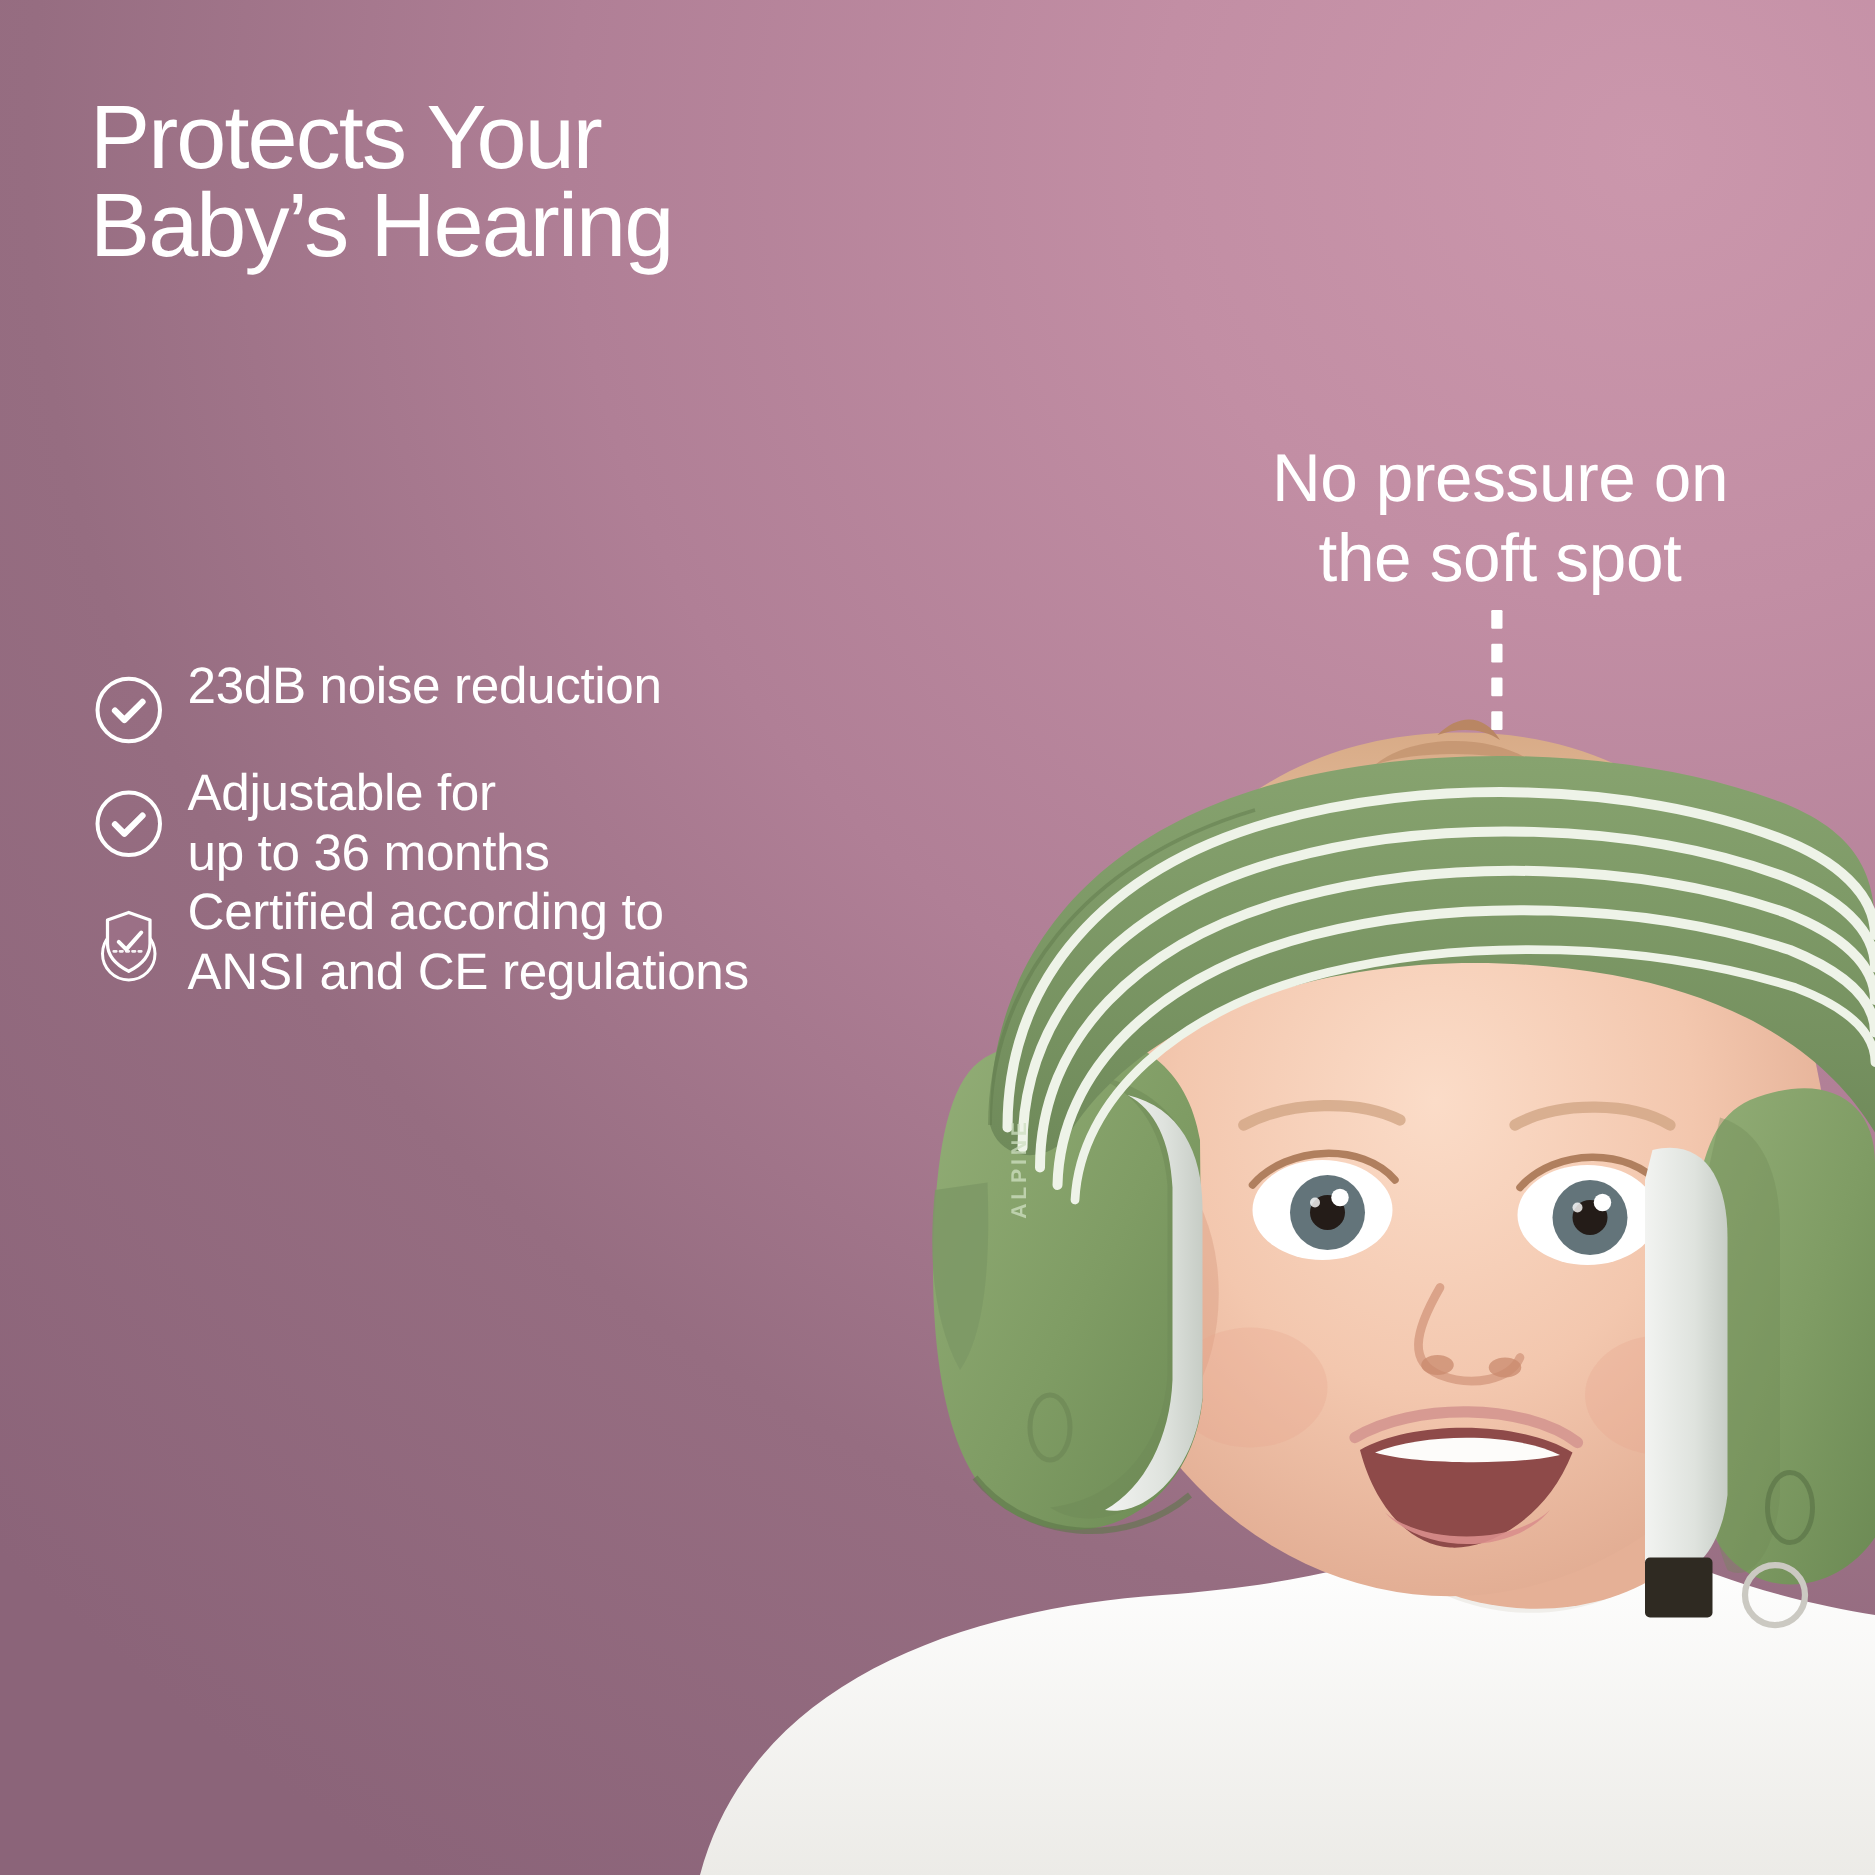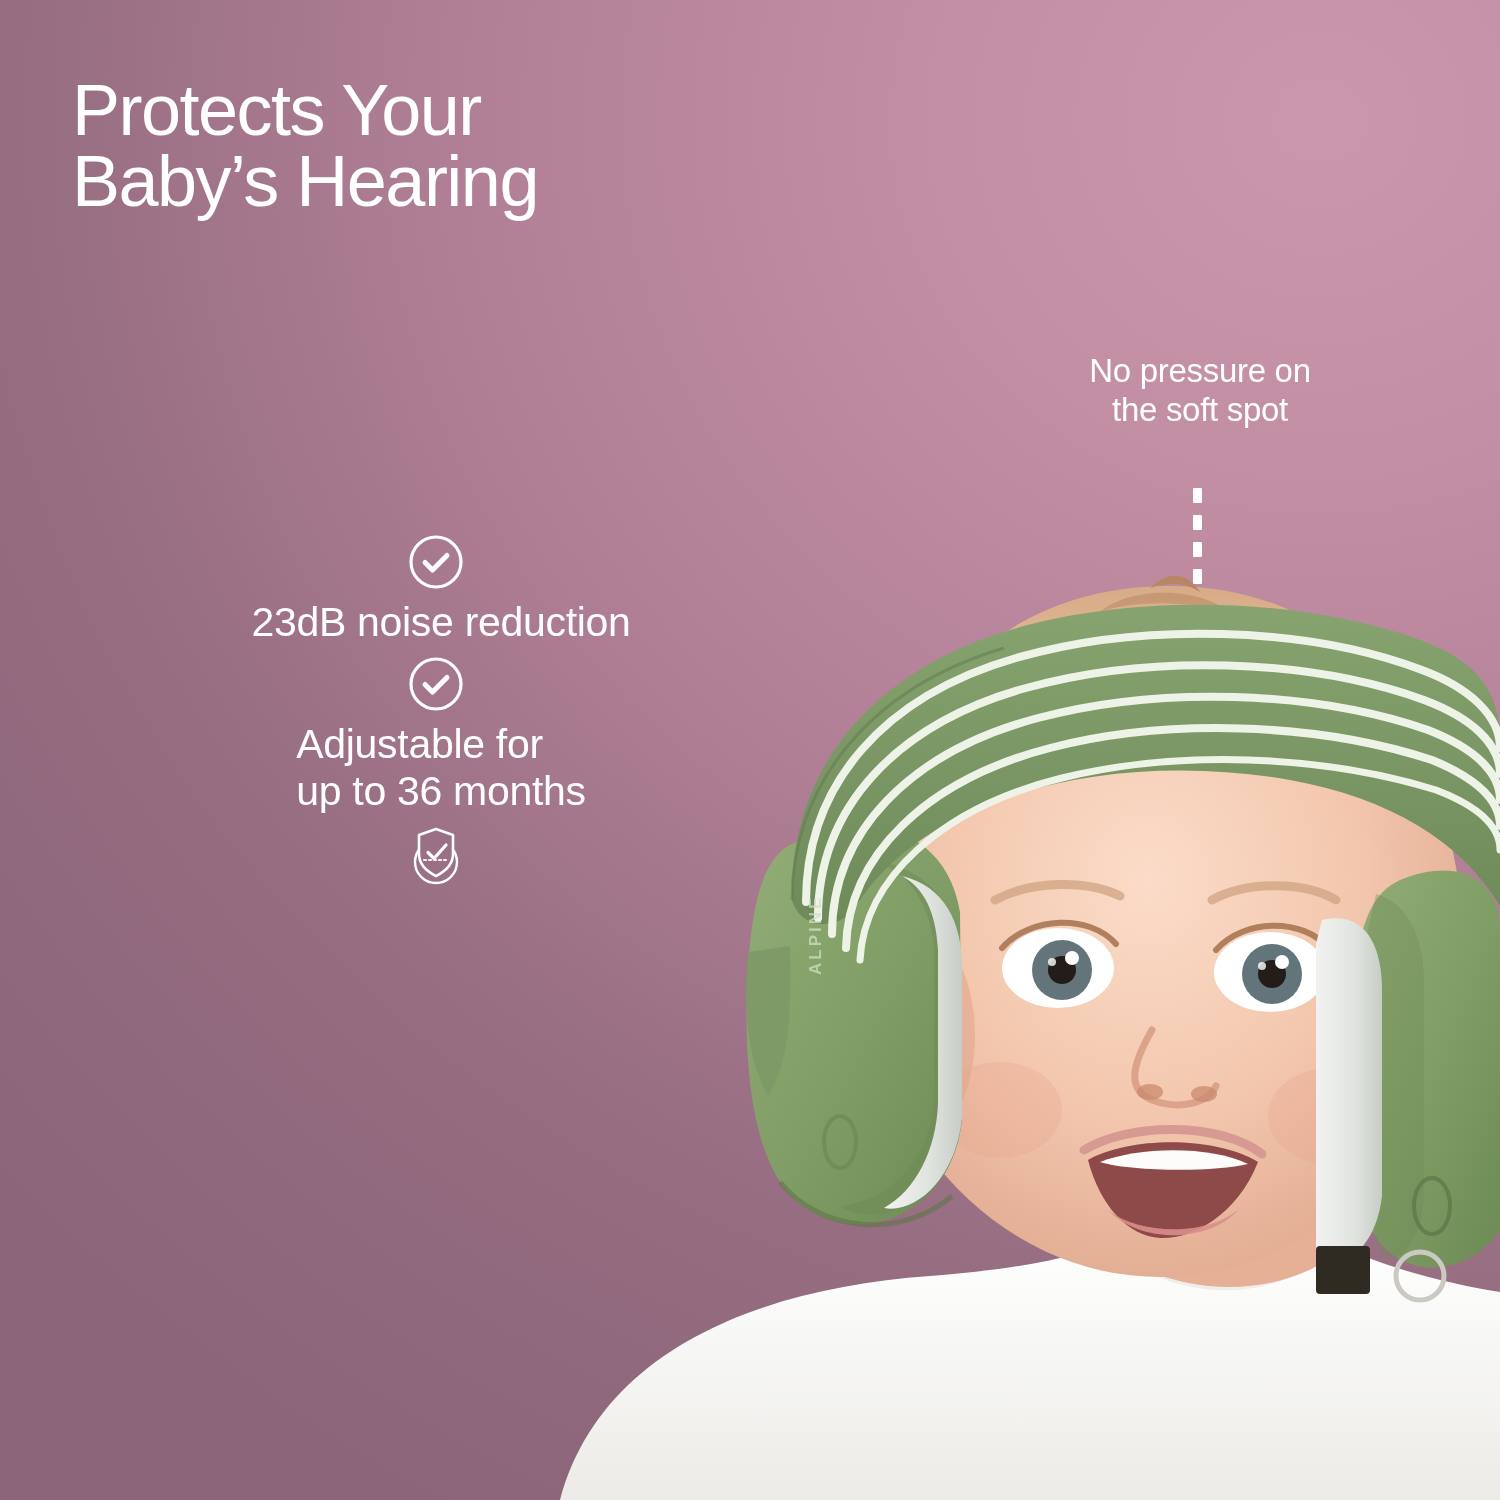--- a/index.html
+++ b/index.html
@@ -27,39 +27,39 @@
     color:#ffffff;
     font-size:72px;
     font-weight:normal;
     line-height:0.98;
     letter-spacing:-1.5px;
     white-space:pre-line;
   }
 
   
   #features { position:absolute; left:66px; top:525px; width:740px; }
-  .feature { position:relative; display:flex; align-items:center; min-height:86px;flex-direction:column; }
+  .feature { position:relative; display:flex; min-height:86px; }
   .feature + .feature { }
   .f-icon { width:74px; flex:0 0 74px; display:flex; align-items:center; justify-content:center; }
   .f-icon svg { display:block; }
   .f-text {
     color:#ffffff;
     font-size:41px;
     line-height:1.16;
     letter-spacing:-0.3px;
     white-space:pre-line;
     margin-left:10px;
   }
 
   
   #callout {
     position:absolute; left:1000px; top:352px; width:400px;
     text-align:center;
     color:#ffffff;
-    font-size:33px;
+    font-size:54px;
     line-height:1.18;
     letter-spacing:-0.3px;
     white-space:pre-line;
   }
   #leader-line {
     position:absolute; left:1193px; top:488px;
     width:9px; height:95px;
   }
   #leader-line i {
     display:block; width:9px; height:15px; background:#ffffff;
@@ -301,20 +301,22 @@
     <div class="feature">
       <span class="f-icon">
         <svg width="66" height="66" viewBox="0 0 66 66">
           <circle cx="33" cy="42" r="21" fill="none" stroke="#ffffff" stroke-width="2.4"></circle>
           <path d="M33 9 L50 15 V34 C50 45, 41 52, 33 56
                    C 25 52, 16 45, 16 34 V15 Z" fill="#9b7086" stroke="#ffffff" stroke-width="2.6" stroke-linejoin="round"></path>
           <path d="M25 32.5 L31 38.5 L43 25" fill="none" stroke="#ffffff" stroke-width="3.2" stroke-linecap="round" stroke-linejoin="round"></path>
           <path d="M21 40 H45" stroke="#ffffff" stroke-width="2.2" stroke-dasharray="2 3" stroke-linecap="round" opacity=".9"></path>
         </svg>
       </span>
+      <span class="f-text">Certified according to
+ANSI and CE regulations</span>
     </div>
 
   </div>
 
   <div id="callout">No pressure on
 the soft spot</div>
   <div id="leader-line">
     <i></i>
       <i></i>
       <i></i>

